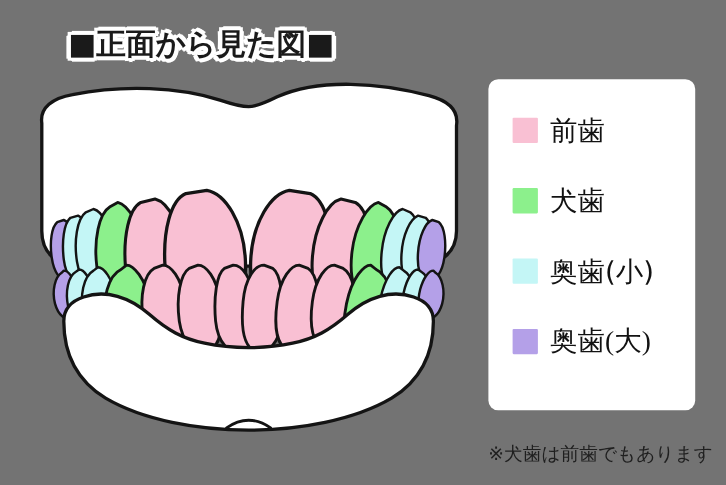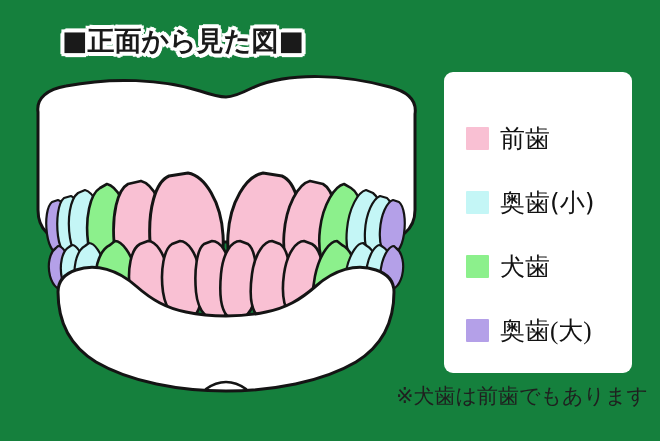--- a/index.html
+++ b/index.html
@@ -59,21 +59,21 @@
   
   #legend-panel {
     position: absolute;
     left: 444px;
     top: 72px;
     width: 188px;
     height: 301px;
     background: #ffffff;
     border-radius: 9px;
     box-sizing: border-box;
-    padding: 44px 0 0 0;
+    padding: 24px 0 0 0;
   }
   .legend-row {
     display: flex;
     align-items: center;
     height: 44px;
     margin-bottom: 20px;
     padding-left: 22px;
   }
   .legend-row:last-child { margin-bottom: 0; font-family: Liberation Serif, serif; }
   .legend-swatch {
@@ -88,32 +88,32 @@
     line-height: 27px;
     color: #121212;
     font-weight: 500;
     white-space: nowrap;
   }
 
   
   #footnote {
     position: absolute;
     right: 12px;
-    top: 385px;
-    font-size: 21px;
+    top: 402px;
+    font-size: 17px;
     line-height: 22px;
     color: #1f1f1f;
     white-space: nowrap;
     font-weight: 500;
   }
 </style>
 </head>
 <body style="background: rgb(232, 232, 232);">
 
-<div id="stage" style="background: #15803d;">
+<div id="stage" style="background: #737373;">
 
   <div id="title-banner">■正面から見た図■</div>
 
   <svg id="mouth-illustration" viewBox="0 0 450 340" xmlns="http://www.w3.org/2000/svg">
 
     <defs>
       <clipPath id="upper-gum-clip">
         <path d="M38,48
                  C 36,36 46,28 62,25
                  C 110,16 160,18 200,30
@@ -263,30 +263,30 @@
   </svg>
 
   <div id="legend-panel" style="background: rgb(255, 255, 255);">
 
     <div class="legend-row">
       <span class="legend-swatch" style="background:#f9c0d3;"></span>
       <span class="legend-label">前歯</span>
     </div>
 
     <div class="legend-row">
+      <span class="legend-swatch" style="background:#8cf08c;"></span>
+      <span class="legend-label">犬歯</span>
+    </div>
+
+    <div class="legend-row">
       <span class="legend-swatch" style="background:#c4f6f6;"></span>
       <span class="legend-label">奥歯(小)</span>
     </div>
 
     <div class="legend-row">
-      <span class="legend-swatch" style="background:#8cf08c;"></span>
-      <span class="legend-label">犬歯</span>
-    </div>
-
-    <div class="legend-row">
       <span class="legend-swatch" style="background:#b4a0e8;"></span>
       <span class="legend-label">奥歯(大)</span>
     </div>
   </div>
 
   <div id="footnote">※犬歯は前歯でもあります</div>
 
 </div>
 
 </body></html>

